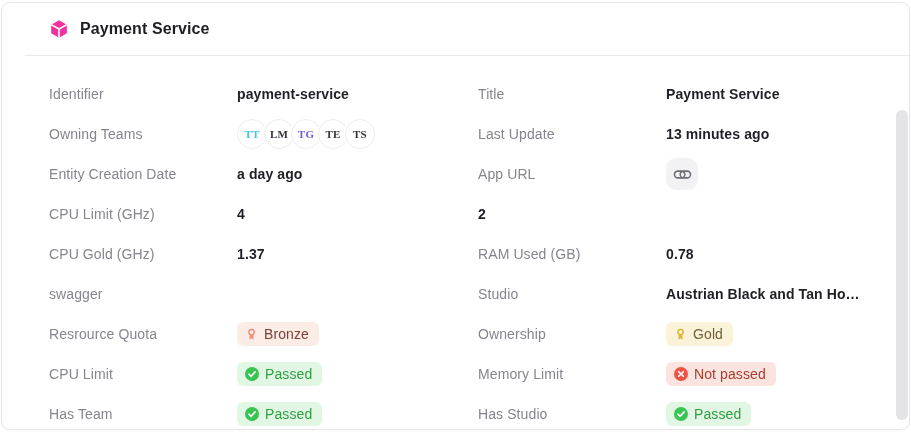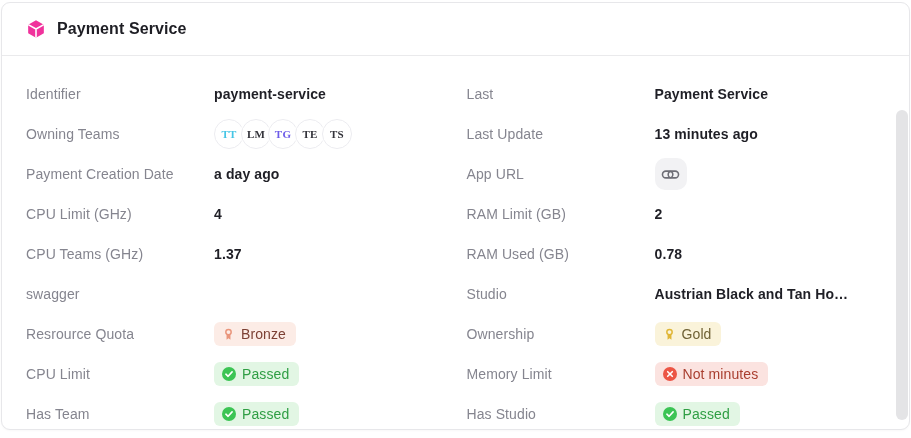--- a/index.html
+++ b/index.html
@@ -1,20 +1,20 @@
 <!DOCTYPE html>
 <html><head>
 <meta charset="utf-8">
 <style>
   * { margin:0; padding:0; box-sizing:border-box; }
   html,body { width:911px; height:438px; background:#ffffff; font-family:"Liberation Sans", sans-serif; }
   .card {
     position:absolute; left:1px; top:2px; width:909px; height:428px;
     background:#ffffff; border:1px solid #e7e7ea; border-radius:9px;
-    box-shadow:0 1px 2px rgba(0,0,0,0.03); overflow:hidden;
+    box-shadow:0 1px 2px rgba(0,0,0,0.03); overflow:hidden;padding-left:23px;
   }
   .card-header {
     height:53px; display:flex; align-items:center; gap:11px;
     padding:0 24px; border-bottom:1px solid #eaeaec;
   }
   .cube { display:flex; align-items:center; }
   .title { font-size:16px; font-weight:700; color:#1e1e24; letter-spacing:0.1px; }
   .card-body {
     position:relative; display:grid; grid-template-columns:1fr 1fr;
     padding:18px 24px 0 24px; column-gap:22px;
@@ -73,29 +73,29 @@
             <span class="avatars">
               <span class="avatar" style="color: rgb(69, 197, 229);">TT</span>
               <span class="avatar" style="color: rgb(51, 51, 58);">LM</span>
               <span class="avatar" style="color: rgb(109, 92, 232);">TG</span>
               <span class="avatar" style="color: rgb(51, 51, 58);">TE</span>
               <span class="avatar" style="color: rgb(51, 51, 58);">TS</span>
             </span>
           </div>
         </div>
         <div class="row">
-          <div class="label">Payment Creation Date</div>
+          <div class="label">Entity Creation Date</div>
           <div class="value"><span>a day ago</span></div>
         </div>
         <div class="row">
           <div class="label">CPU Limit (GHz)</div>
           <div class="value"><span>4</span></div>
         </div>
         <div class="row">
-          <div class="label">CPU Teams (GHz)</div>
+          <div class="label">CPU Gold (GHz)</div>
           <div class="value"><span>1.37</span></div>
         </div>
         <div class="row">
           <div class="label">swagger</div>
           <div class="value"></div>
         </div>
         <div class="row">
           <div class="label">Resrource Quota</div>
           <div class="value"><span class="badge" style="background: rgb(252, 236, 230); color: rgb(124, 64, 52);">
               <span class="icon-wrap">
@@ -127,40 +127,39 @@
                   <circle cx="7" cy="7" r="7" fill="#3bc454"></circle>
                   <path d="M3.9 7.2 L6.1 9.3 L10.1 4.9" stroke="#ffffff" stroke-width="1.6" fill="none" stroke-linecap="round" stroke-linejoin="round"></path>
                 </svg>
               </span>
               <span>Passed</span>
             </span></div>
         </div>
       </div>
     <div class="col" id="col-right">
         <div class="row">
-          <div class="label">Last</div>
+          <div class="label">Title</div>
           <div class="value"><span>Payment Service</span></div>
         </div>
         <div class="row">
           <div class="label">Last Update</div>
           <div class="value"><span>13 minutes ago</span></div>
         </div>
         <div class="row">
           <div class="label">App URL</div>
           <div class="value"><button class="linkbtn">
               <span class="icon-wrap">
                 <svg width="19" height="19" viewBox="0 0 18 18" fill="none" stroke="#6e6e76" stroke-width="1.5">
                   <rect x="1.4" y="5.8" width="9.8" height="6.4" rx="3.2"></rect>
                   <rect x="6.8" y="5.8" width="9.8" height="6.4" rx="3.2"></rect>
                 </svg>
               </span>
             </button></div>
         </div>
         <div class="row">
-          <div class="label">RAM Limit (GB)</div>
           <div class="value"><span>2</span></div>
         </div>
         <div class="row">
           <div class="label">RAM Used (GB)</div>
           <div class="value"><span>0.78</span></div>
         </div>
         <div class="row">
           <div class="label">Studio</div>
           <div class="value"><span>Austrian Black and Tan Ho…</span></div>
         </div>
@@ -178,21 +177,21 @@
         </div>
         <div class="row">
           <div class="label">Memory Limit</div>
           <div class="value"><span class="badge" style="background: rgb(251, 227, 224); color: rgb(169, 62, 47);">
               <span class="icon-wrap">
                 <svg width="14" height="14" viewBox="0 0 14 14">
                   <circle cx="7" cy="7" r="7" fill="#ec5545"></circle>
                   <path d="M4.7 4.7 L9.3 9.3 M9.3 4.7 L4.7 9.3" stroke="#ffffff" stroke-width="1.6" stroke-linecap="round"></path>
                 </svg>
               </span>
-              <span>Not minutes</span>
+              <span>Not passed</span>
             </span></div>
         </div>
         <div class="row">
           <div class="label">Has Studio</div>
           <div class="value"><span class="badge" style="background: rgb(226, 246, 228); color: rgb(47, 158, 68);">
               <span class="icon-wrap">
                 <svg width="14" height="14" viewBox="0 0 14 14">
                   <circle cx="7" cy="7" r="7" fill="#3bc454"></circle>
                   <path d="M3.9 7.2 L6.1 9.3 L10.1 4.9" stroke="#ffffff" stroke-width="1.6" fill="none" stroke-linecap="round" stroke-linejoin="round"></path>
                 </svg>

